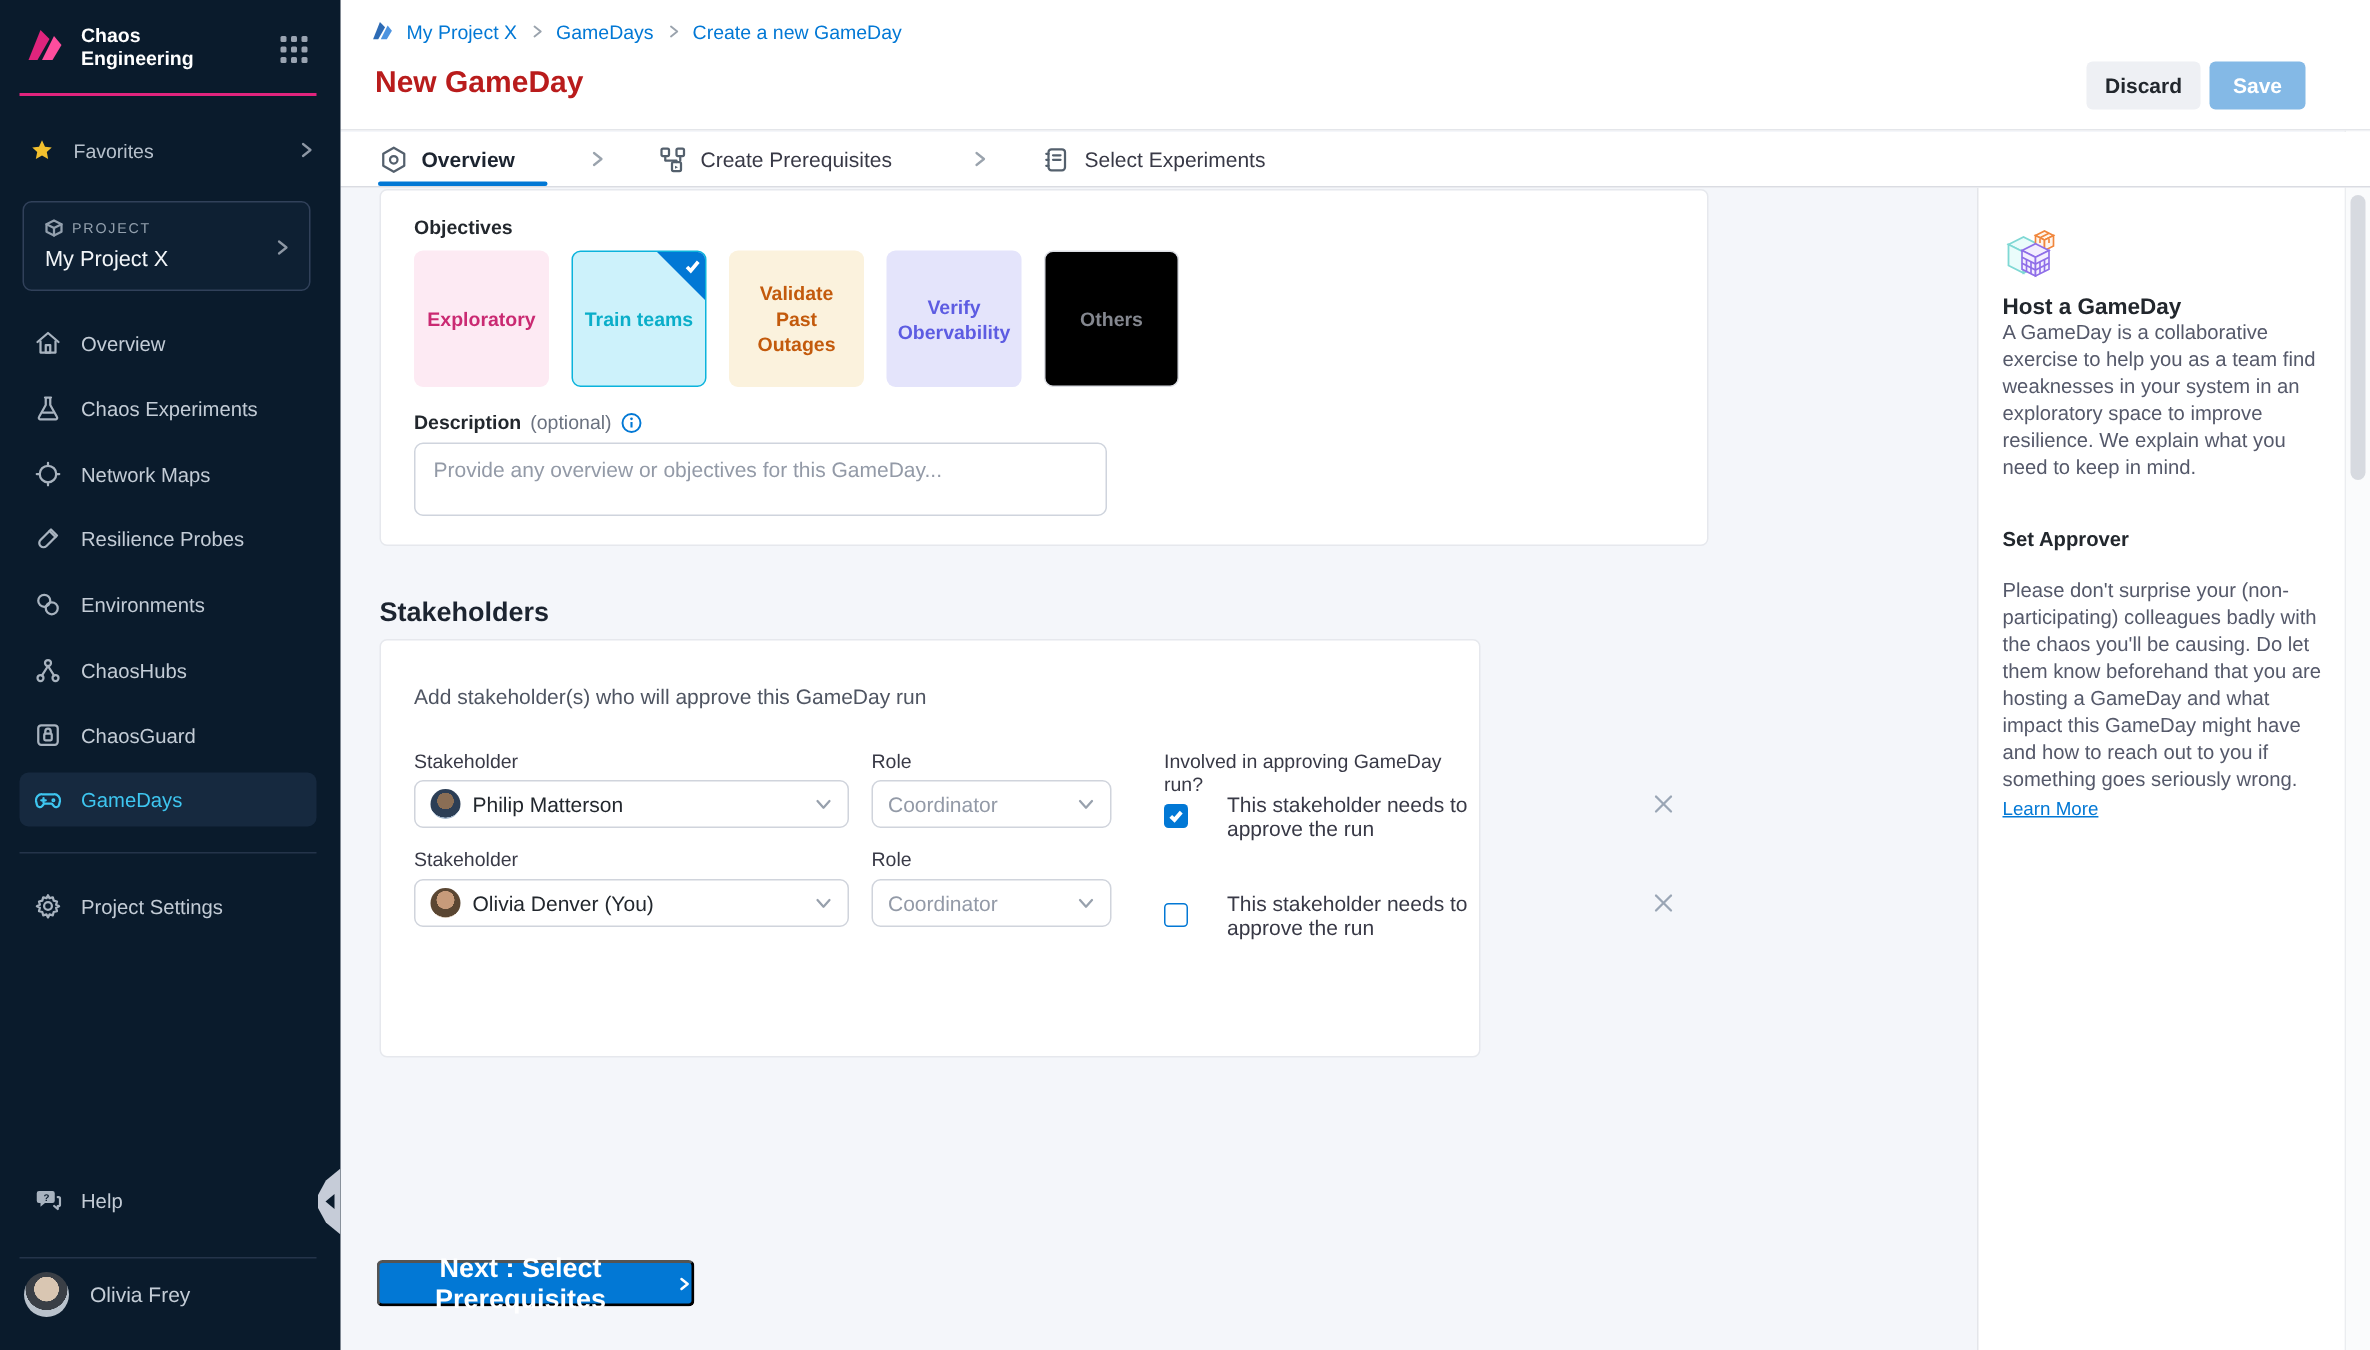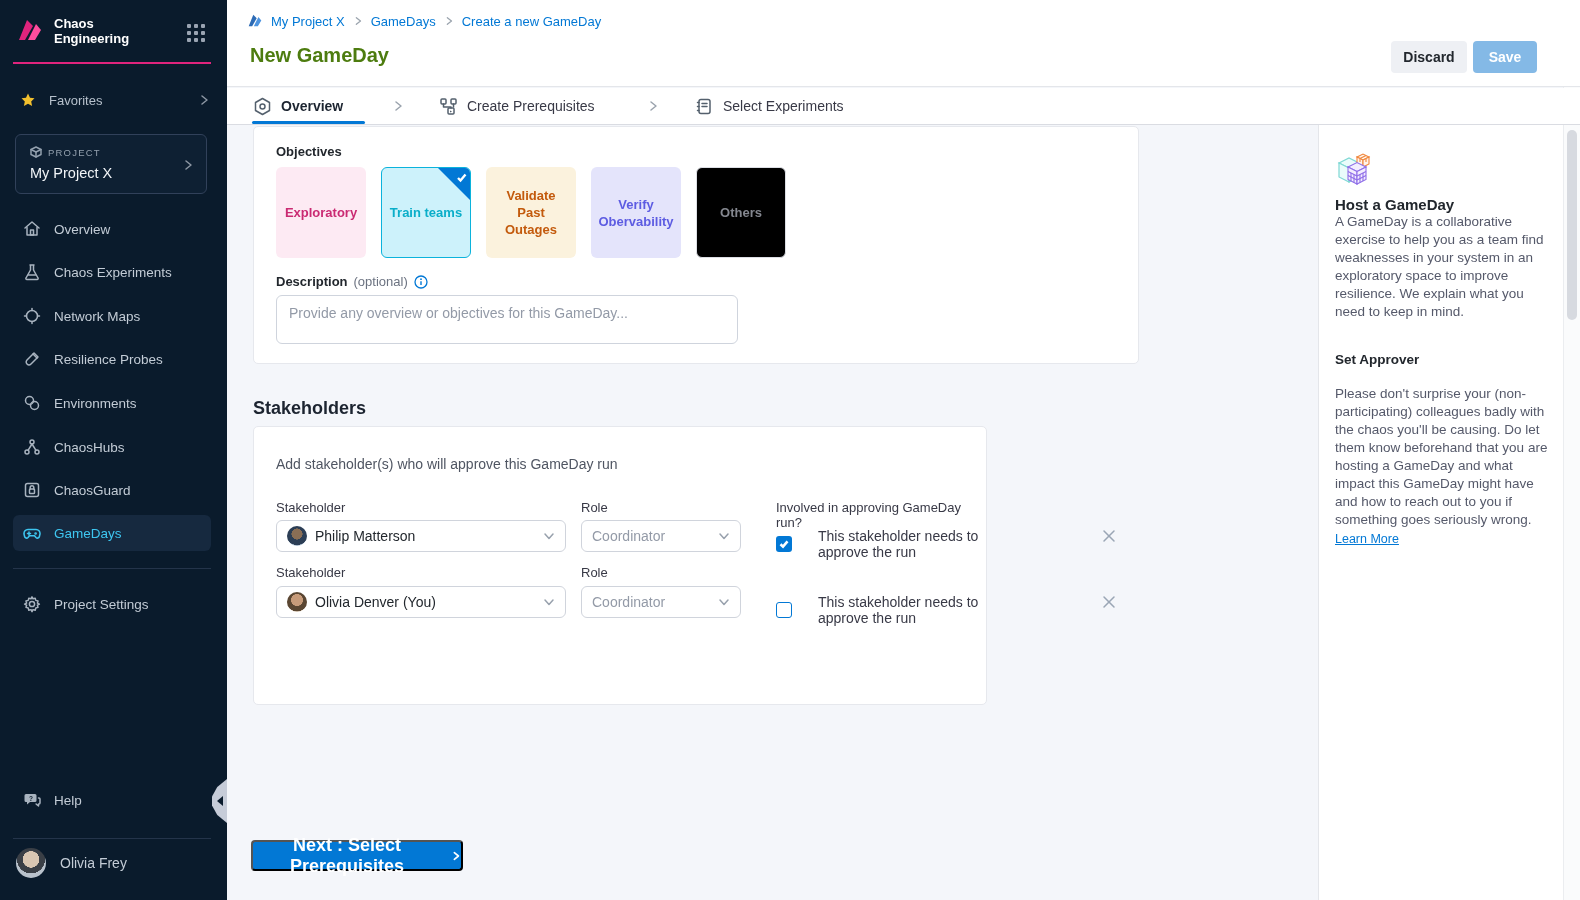--- a/index.html
+++ b/index.html
@@ -29,21 +29,21 @@
   .avatar { border-radius:50%; flex:0 0 auto; }
   .av-frey { width:30px; height:30px; background:radial-gradient(circle at 50% 38%,#d9c6b2 0 34%,#3a3f46 35% 58%,#b9c2cc 59%); }
   .av-philip { width:20px; height:20px; background:radial-gradient(circle at 50% 40%,#8a6e55 0 35%,#2c3e55 36% 70%,#9fb3c8 71%); }
   .av-olivia { width:20px; height:20px; background:radial-gradient(circle at 50% 40%,#c79b7a 0 38%,#5a4632 39% 72%,#cbb9a4 73%); }
 
   
   #hdr { left:227px; top:0; width:1353px; height:87px; background:#ffffff; border-bottom:1px solid #e4e6ea; z-index:3; }
   .crumbs { position:absolute; left:20px; top:13px; display:flex; align-items:center; gap:8px; font-size:13px; }
   .crumb { color:#0278d5; cursor:pointer; }
   .crumb-sep { color:#9aa3ad; width:10px; height:10px; }
-  .page-title { position:absolute; left:23px; top:44px; font-size:20px; font-weight:bold; color:#4d7c0f; }
+  .page-title { position:absolute; left:23px; top:44px; font-size:20px; font-weight:bold; color:#b91c1c; }
   .btn { display:flex; align-items:center; justify-content:center; border-radius:4px; font-size:14px; cursor:pointer; border:none; font-family:inherit; }
   .btn-discard { position:absolute; left:1164px; top:41px; width:76px; height:32px; background:#eef0f4; color:#22272d; font-weight:bold; }
   .btn-save { position:absolute; left:1246px; top:41px; width:64px; height:32px; background:#84b9e6; color:#ffffff; font-weight:bold; }
 
   
   #tabs { left:227px; top:88px; width:1353px; height:37px; background:#ffffff; border-bottom:1px solid #dadce2; z-index:3; }
   .tab { position:absolute; top:0; height:36px; display:flex; align-items:center; gap:9px; font-size:14px; color:#383946; cursor:pointer; }
   .tab .tic { width:19px; height:19px; color:#54606d; }
   .tab.active { color:#1c2430; font-weight:bold; }
   .tab-underline { position:absolute; left:26px; top:33px; width:112px; height:3px; background:#0278d5; border-radius:2px; }

